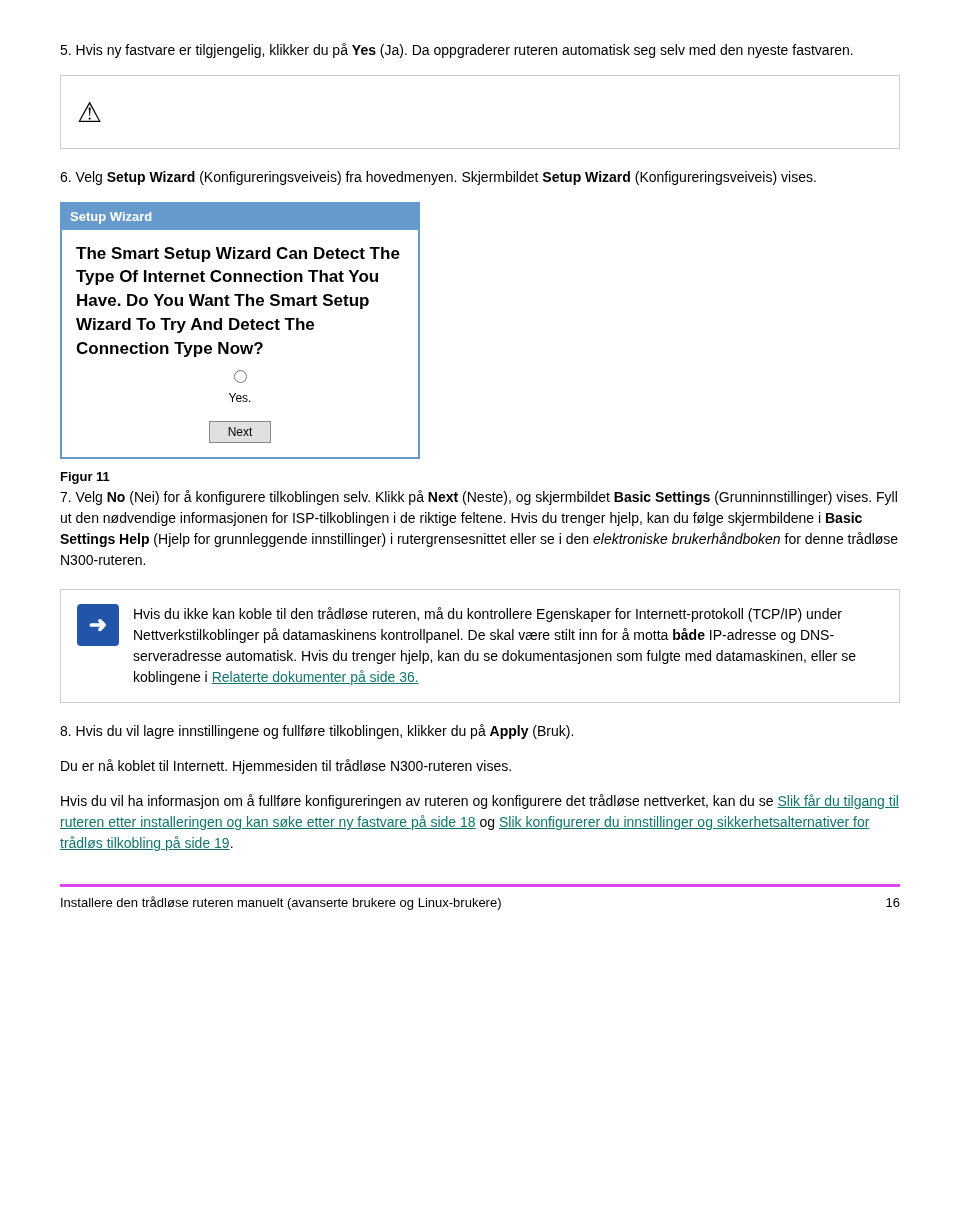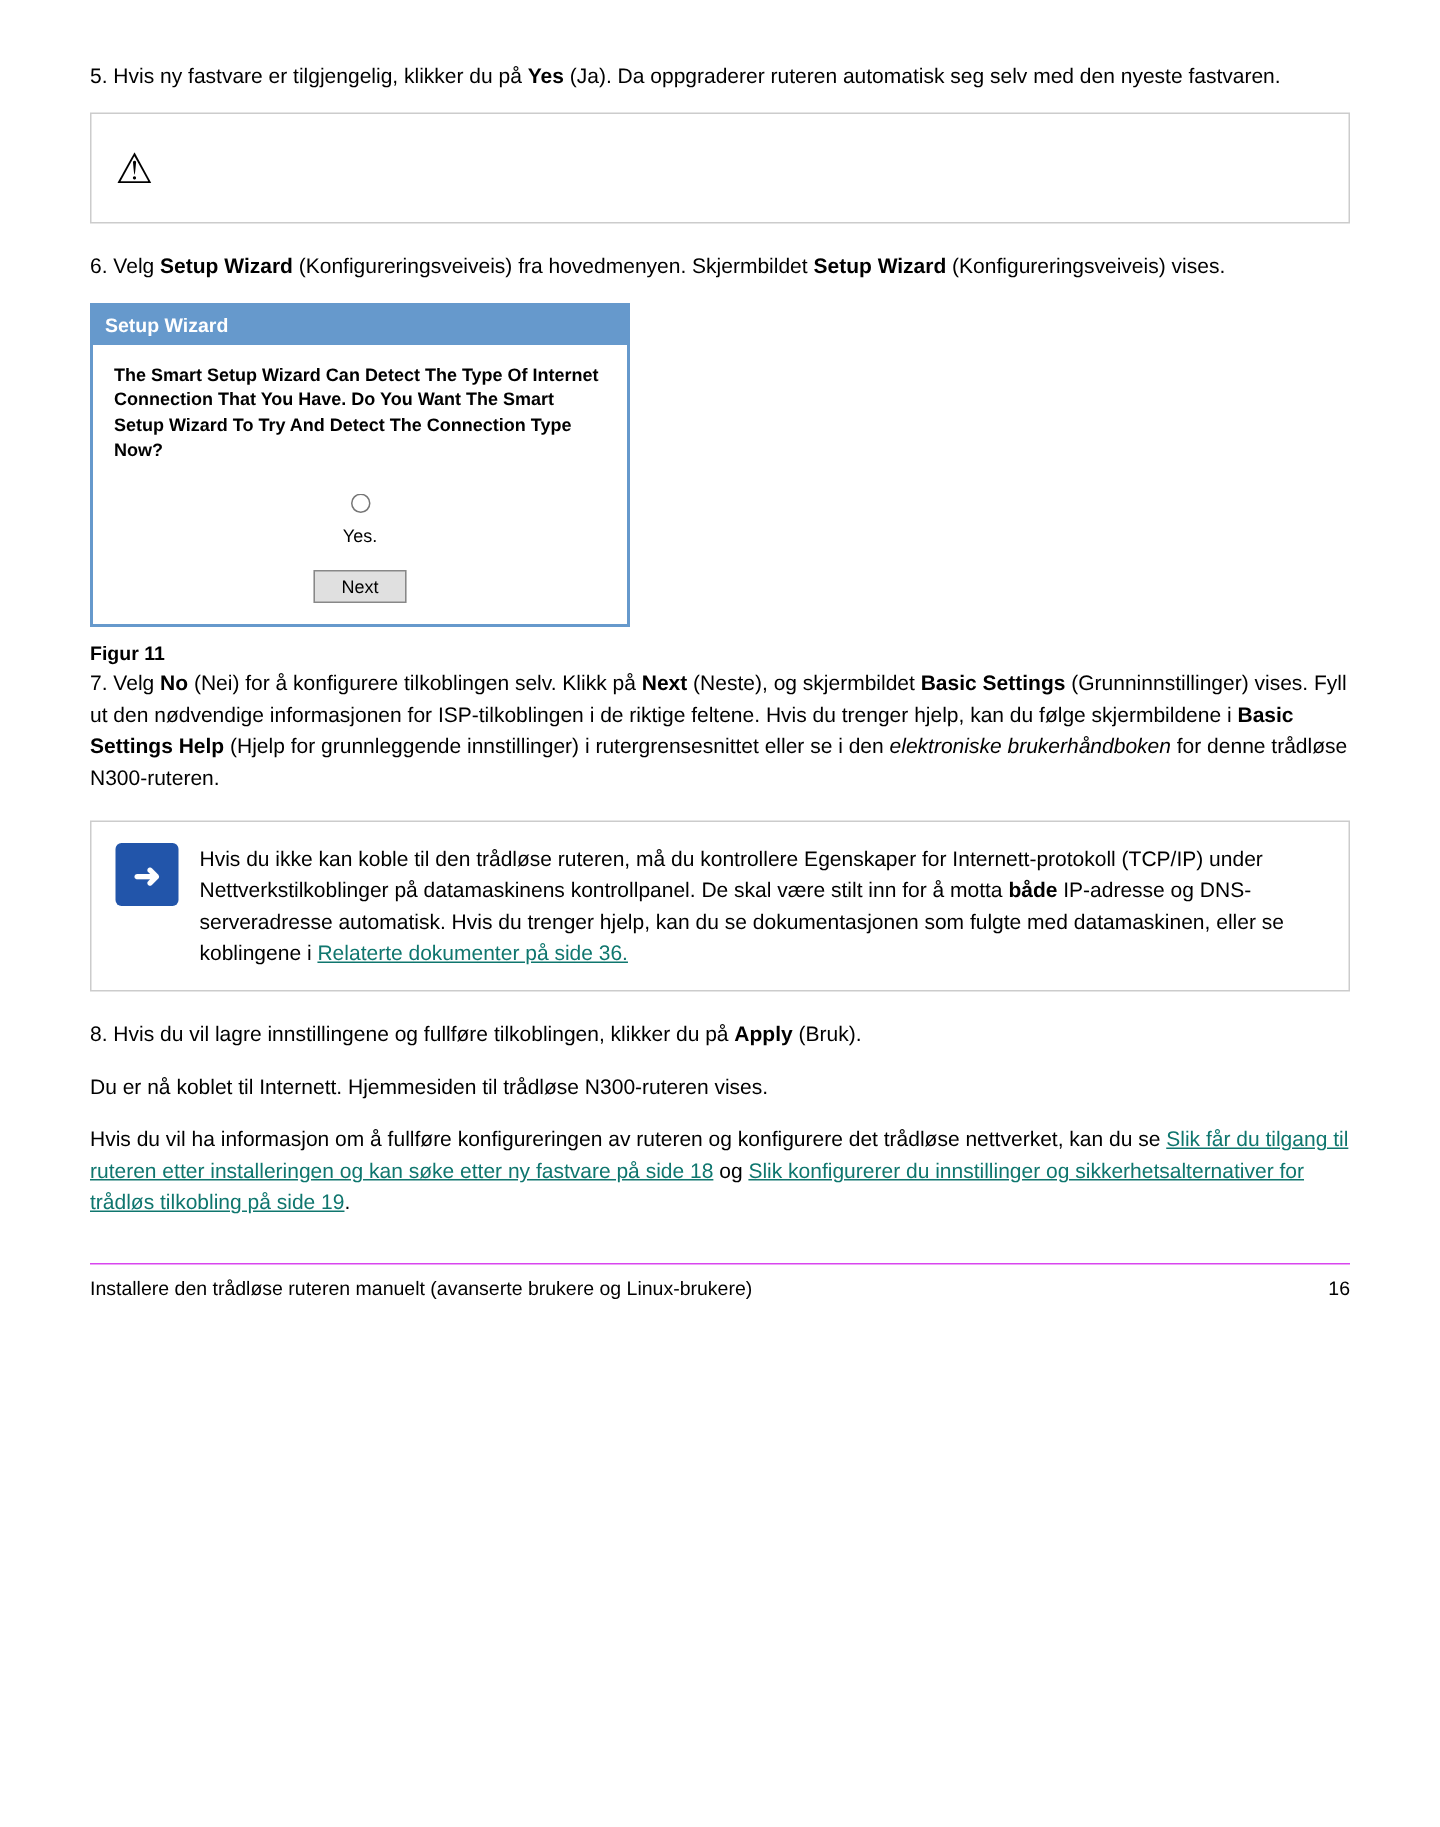--- a/index.html
+++ b/index.html
@@ -91,23 +91,23 @@
       padding: 3px 8px;
     }
 
     .setup-wizard-body {
       background: #fff;
       padding: 12px 14px 14px 14px;
       border-top: none;
     }
 
     .setup-wizard-body p {
-      font-size: 12px;
-      font-weight: bold;
-      margin-bottom: 20px;
+      font-size: 17px;
+      font-weight: bold;
+      margin-bottom: 10px;
       line-height: 1.4;
     }
 
     .radio-option {
       display: flex;
       align-items: center;
       gap: 6px;
       font-size: 12px;
       margin-bottom: 4px;
       flex-direction: column;
@@ -132,21 +132,21 @@
       font-size: 13px;
       font-weight: bold;
       margin-top: 8px;
     }
 
     .step-item {
       margin-bottom: 14px;
     }
 
     .footer-bar {
-      border-top: 1px solid #d946ef;
+      border-top: 3px solid #d946ef;
       margin-top: 30px;
       padding-top: 6px;
       display: flex;
       justify-content: space-between;
       font-size: 13px;
     }
 
     b, strong {
       font-weight: bold;
     }

